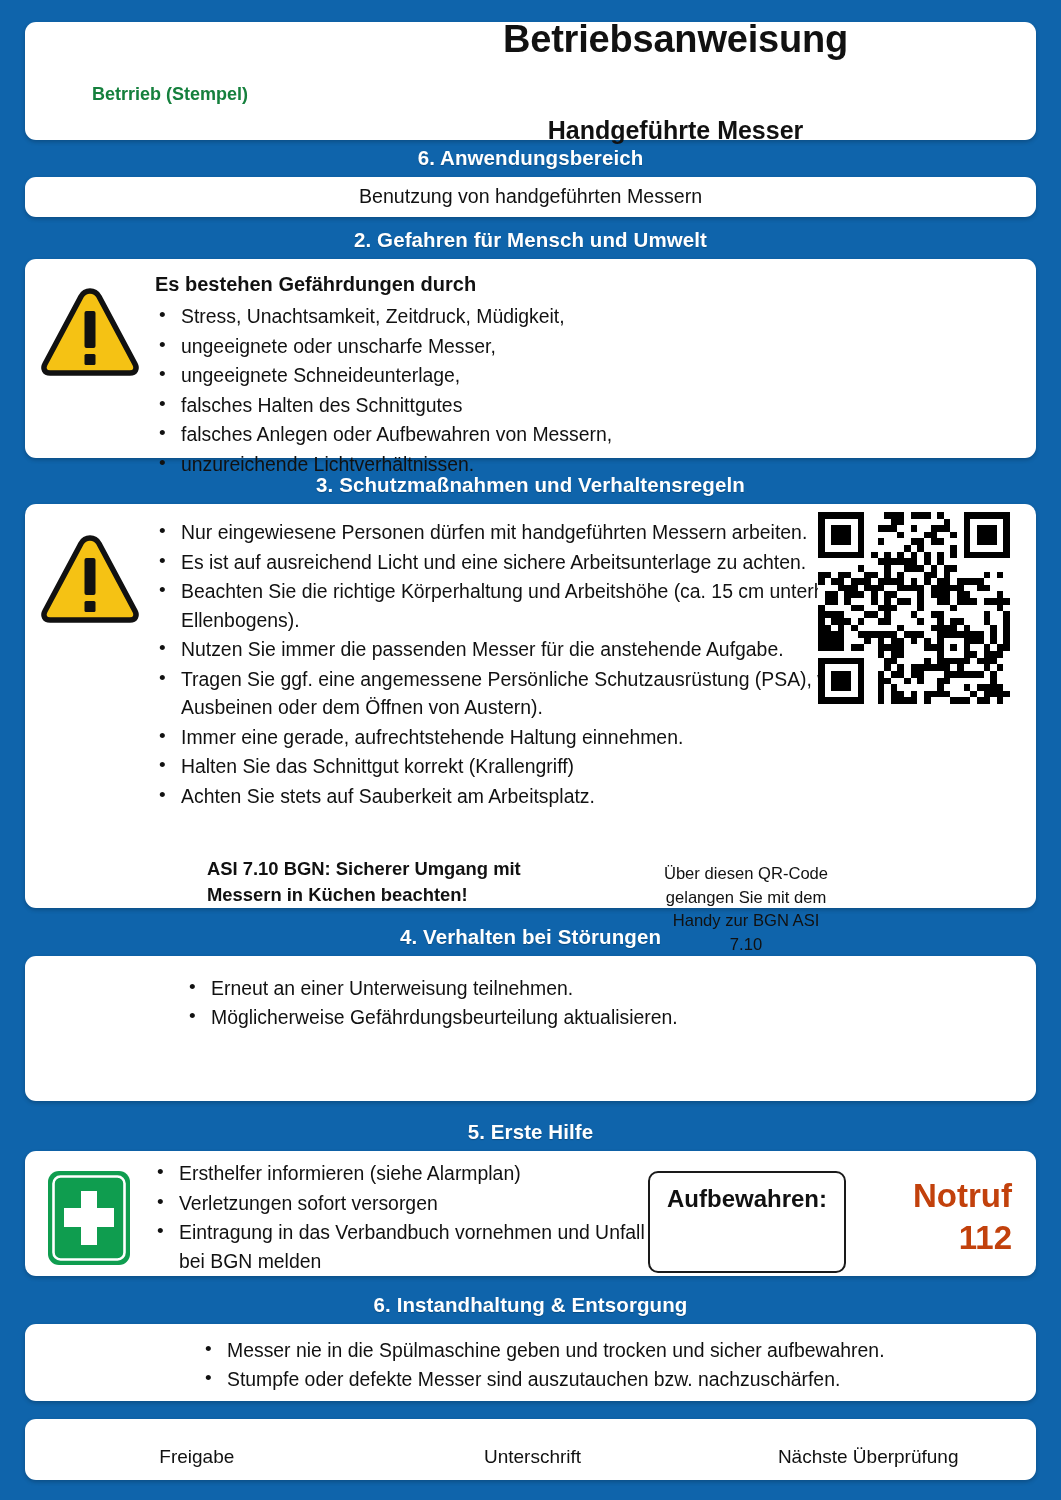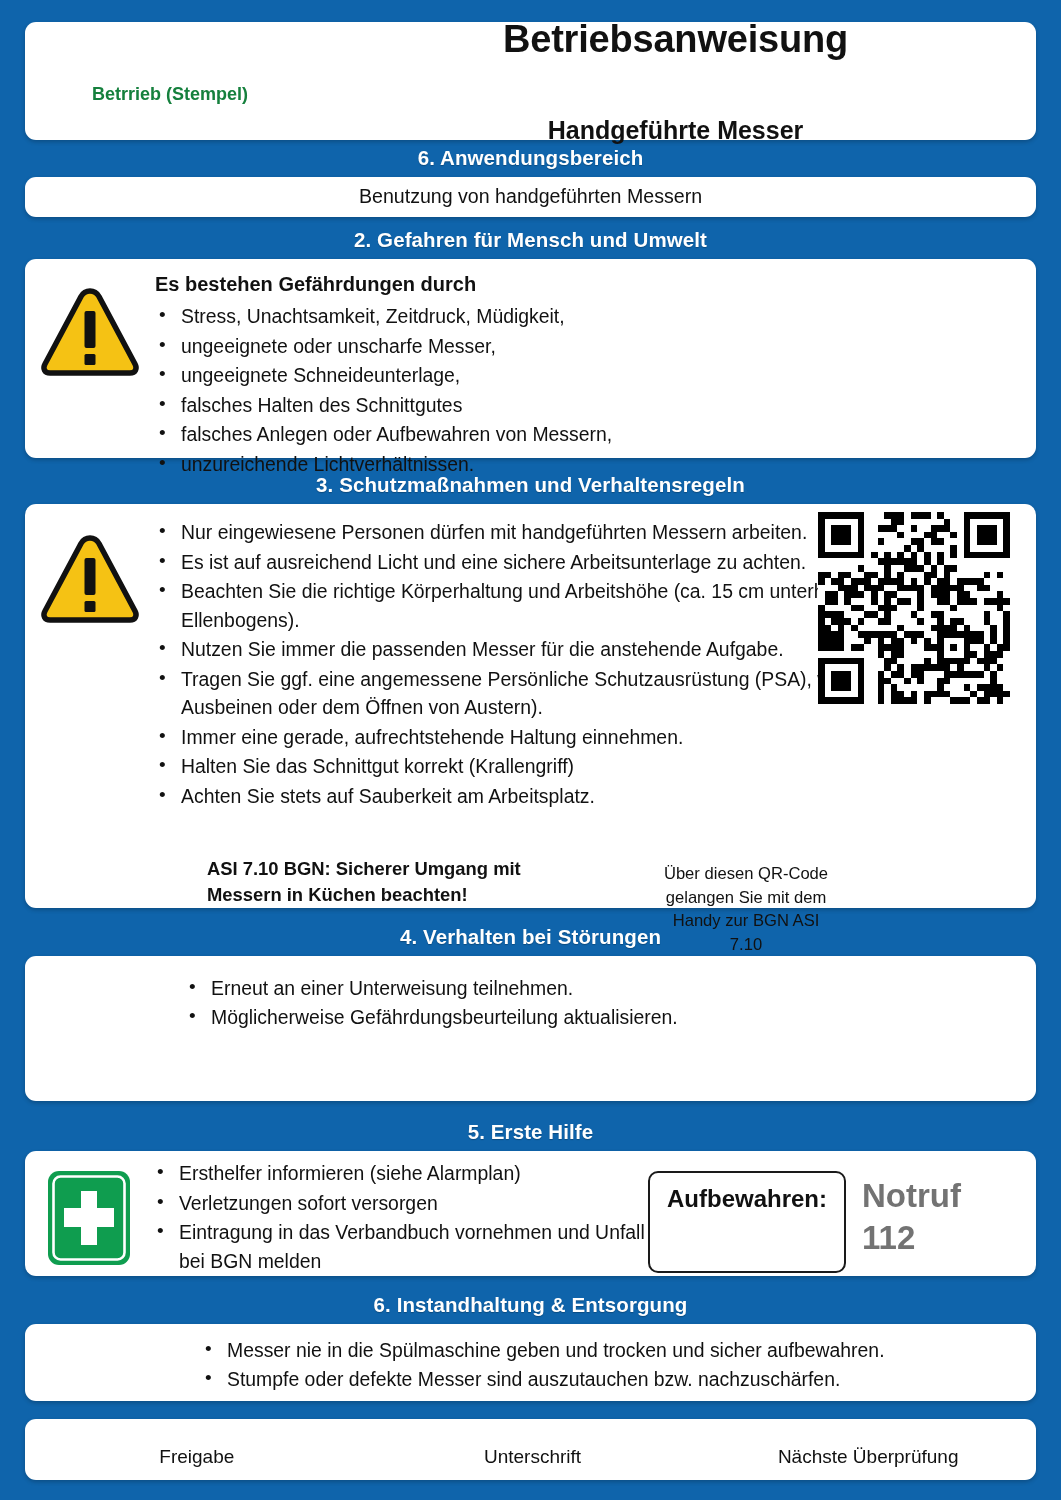--- a/index.html
+++ b/index.html
@@ -225,22 +225,22 @@
     align-items: flex-start;
     justify-content: center;
     padding-top: 12px;
   }
   .ersthelfer-label {
     font-size: 24px;
     font-weight: bold;
   }
   .emergency {
     width: 150px;
-    text-align: left;
-    color: #737373;
+    text-align: right;
+    color: #c2410c;
     font-weight: bold;
     font-size: 33px;
     line-height: 1.28;
     padding-top: 4px;
   }
 
   
   .maintenance-panel {
     height: 84px;
     padding: 12px 20px 0 16px;

